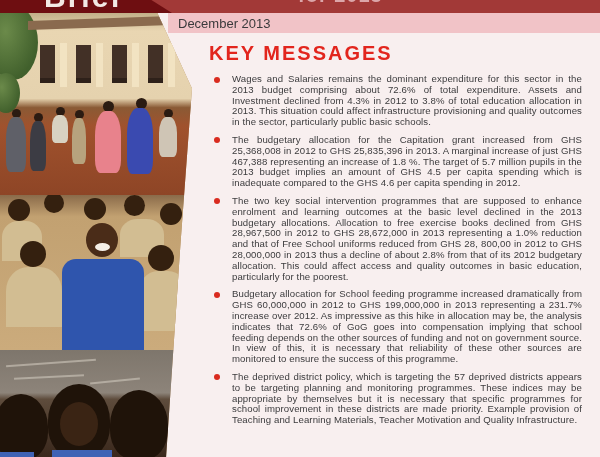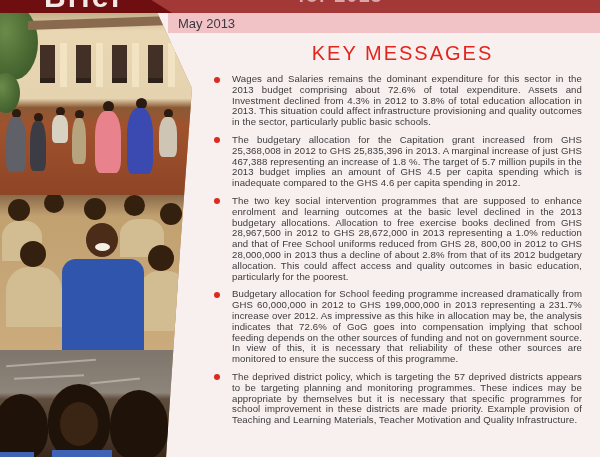--- a/index.html
+++ b/index.html
@@ -72,22 +72,22 @@
     background:linear-gradient(180deg,#7e766c 0%, #8d847a 40%, #5e4c3c 46%, #3a281c 100%);
   }
   .chalk{ height:2px; background:#c5beb2; opacity:.7; }
   .bighead{ border-radius:50% 50% 42% 42%; background:#1f1309; }
   .face{ border-radius:50%; background:#3a2414; }
   .shirt-blue{ background:#3f63b5; }
 
   
   .content{ position:absolute; top:33px; left:205px; width:395px; }
   .key-title{
-    margin:9px 12px 9px; text-align:center;
-    font-size:20px; font-weight:normal; color:#E2251D; letter-spacing:2px;
+    margin:9px 4px 9px; text-align:left;
+    font-size:20px; font-weight:bold; color:#E2251D; letter-spacing:2px;
   }
   .bullet{
     position:relative; padding:0 18px 0 27px; margin-bottom:7px;
     font-size:9.6px; line-height:10.8px; color:#3B3B3D;
     text-align:justify; letter-spacing:.1px;
   }
   .b-dot{
     position:absolute; left:9px; top:2.5px; width:6px; height:6px;
     border-radius:50%; background:#D92B1F;
   }
@@ -97,21 +97,21 @@
 
 <div class="page">
 
   <div class="masthead">
     <div class="masthead-dark"></div>
     <div class="brand">Brief</div>
     <div class="issue">for 2013</div>
   </div>
 
   <div class="date-bar">
-    <span>May 2013</span>
+    <span>December 2013</span>
   </div>
 
   <div class="photo">
 
     <div class="ph-school">
       <div class="foliage"></div>
       <div class="foliage small"></div>
       <div class="eave"></div>
       <div class="door" style="left:40px"></div>
       <div class="door" style="left:76px"></div>

